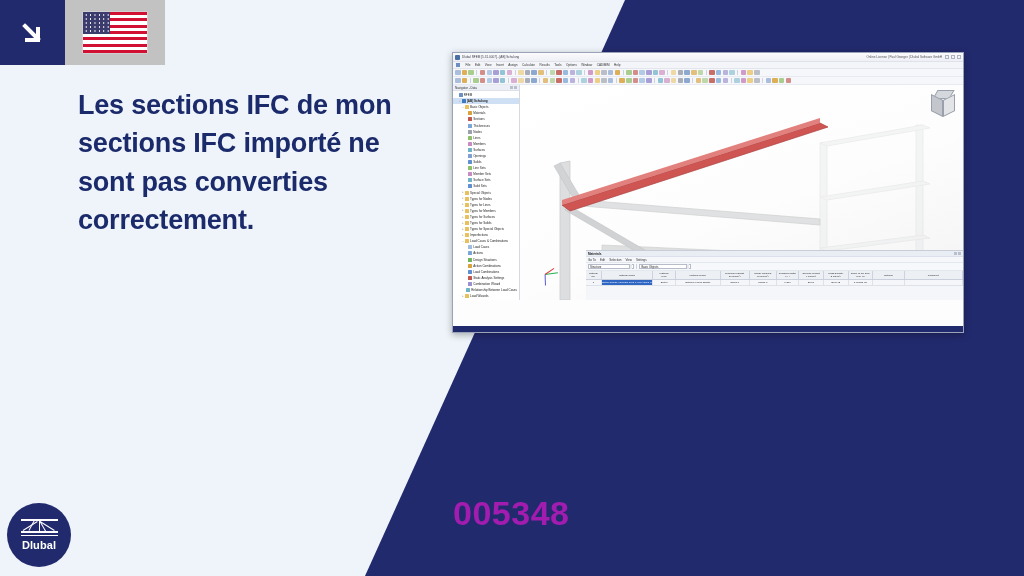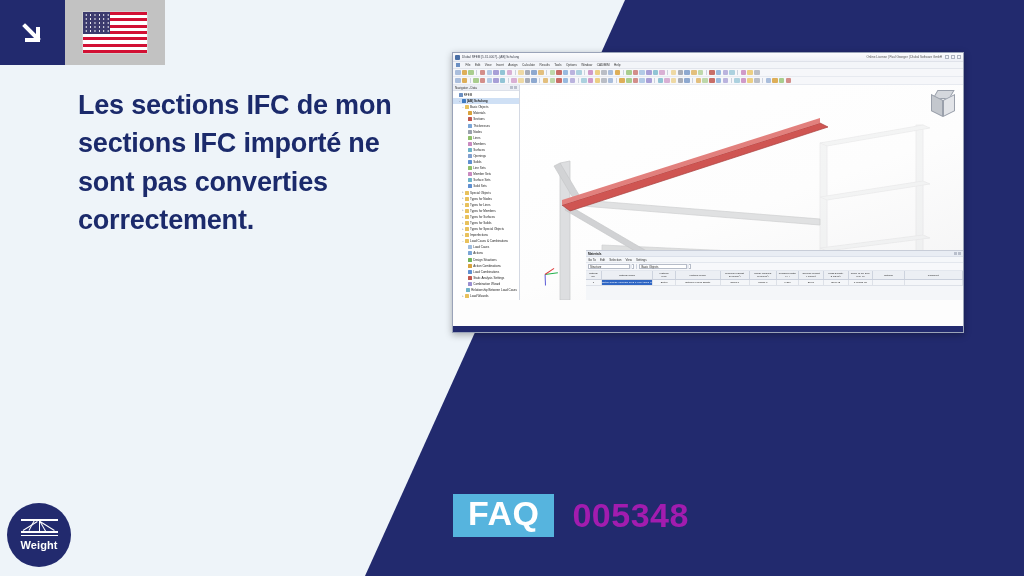--- a/index.html
+++ b/index.html
@@ -150,25 +150,24 @@
   <div class="mark">
     <span class="bar-top"></span>
     <span class="d1"></span>
       <span class="d2"></span>
       <span class="d3"></span>
       <span class="d4"></span>
     <span class="post"></span>
     <span class="bar-mid"></span>
     <span class="bar-bot"></span>
   </div>
-  <div class="name">Weight</div>
+  <div class="name">Dlubal</div>
 </div>
 
 <div id="faq-row">
-  <div id="faq-tag">FAQ</div>
   <div id="faq-num">005348</div>
 </div>
 
 <div id="app-window">
 
   <div id="title-bar">
     <span class="app-ico"></span>
     <span class="t">Dlubal RFEM [5.31.0007] - [AB] Schulung</span>
     <span class="lic">Online License | Paul Georger | Dlubal Software GmbH</span>
     <span class="wb">

